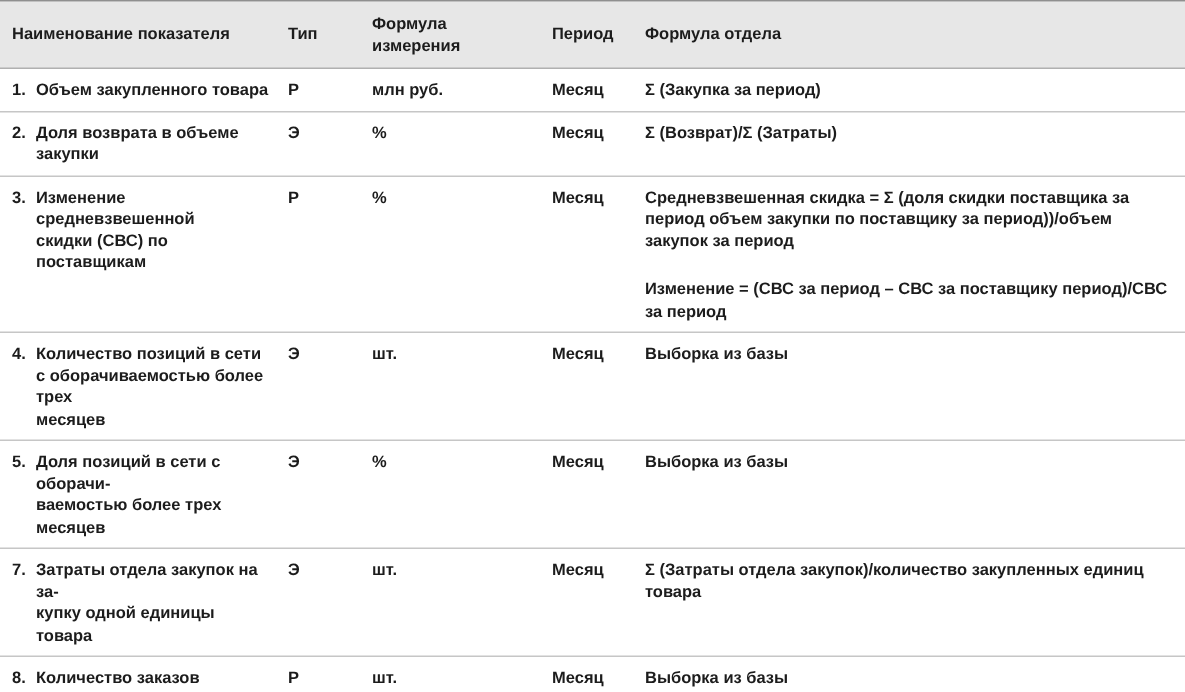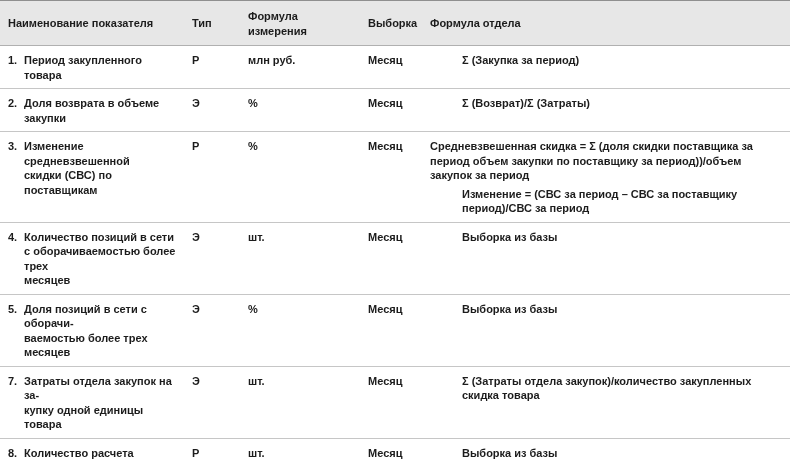--- a/index.html
+++ b/index.html
@@ -43,49 +43,49 @@
   }
   td.c-name {
     position: relative;
     padding-left: 24px;
   }
   td.c-name .num {
     position: absolute;
     left: 8px;
     top: 7px;
   }
-  td.c-formula .fp { margin-bottom: 4px; }
-  td.c-formula .fp:last-child { margin-bottom: 0; margin-left: 32px; }
+  td.c-formula .fp { margin-bottom: 18px; }
+  td.c-formula .fp:last-child { margin-bottom: 0; }
 </style>
 </head>
 <body>
 
 <div class="page">
   <table class="kpi">
     <colgroup>
       <col class="c1">
         <col class="c2">
         <col class="c3">
         <col class="c4">
         <col class="c5">
     </colgroup>
     <thead>
       <tr>
         <th>Наименование показателя</th>
         <th>Тип</th>
         <th>Формула измерения</th>
-        <th>Выборка</th>
+        <th>Период</th>
         <th>Формула отдела</th>
       </tr>
     </thead>
     <tbody id="rows">
   <tr>
     <td class="c-name">
       <span class="num">1.</span>
-      <span class="nm">Период закупленного товара</span>
+      <span class="nm">Объем закупленного товара</span>
     </td>
     <td class="c-type">Р</td>
     <td class="c-unit">млн руб.</td>
     <td class="c-period">Месяц</td>
     <td class="c-formula">
             <div class="fp">Σ (Закупка за период)</div>
           </td>
   </tr>
 
   <tr>
@@ -143,28 +143,28 @@
 
   <tr>
     <td class="c-name">
       <span class="num">7.</span>
       <span class="nm">Затраты отдела закупок на за-<br>купку одной единицы товара</span>
     </td>
     <td class="c-type">Э</td>
     <td class="c-unit">шт.</td>
     <td class="c-period">Месяц</td>
     <td class="c-formula">
-            <div class="fp">Σ (Затраты отдела закупок)/количество закупленных скидка товара</div>
+            <div class="fp">Σ (Затраты отдела закупок)/количество закупленных единиц товара</div>
           </td>
   </tr>
 
   <tr>
     <td class="c-name">
       <span class="num">8.</span>
-      <span class="nm">Количество расчета</span>
+      <span class="nm">Количество заказов</span>
     </td>
     <td class="c-type">Р</td>
     <td class="c-unit">шт.</td>
     <td class="c-period">Месяц</td>
     <td class="c-formula">
             <div class="fp">Выборка из базы</div>
           </td>
   </tr>
 
 </tbody>

